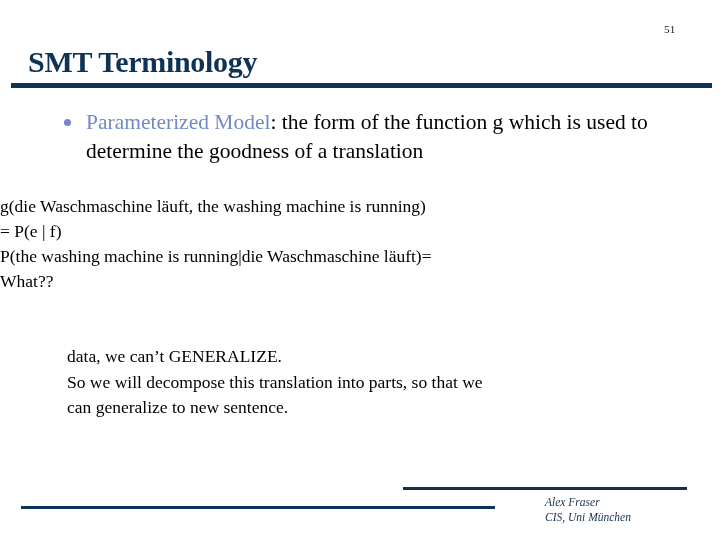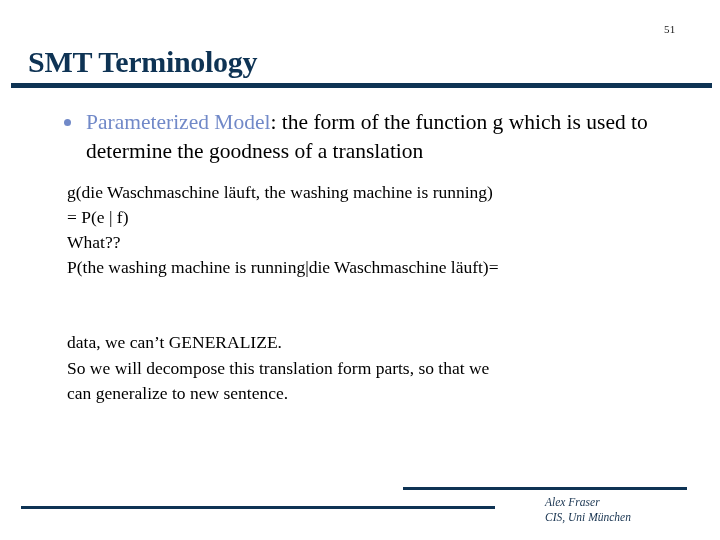--- a/index.html
+++ b/index.html
@@ -72,22 +72,21 @@
     width: 7px;
     height: 7px;
     border-radius: 50%;
     background: #7189c8;
   }
   .kw-highlight {
     color: #7189c8;
   }
 
   .eqn-block {
-    margin-top: 14px;
-    padding-left: 67px;
+    margin-top: 28px;
     padding-right: 40px;
     font-size: 17.5px;
     line-height: 25px;
   }
   .eqn-line {
     text-indent: -22px;
     padding-left: 22px;
   }
   .eqn-line + .eqn-line {
     margin-top: 0px;
@@ -149,33 +148,33 @@
 
 <div class="content">
 
   <div class="bullet-row">
     <span class="bullet-dot"></span><span class="kw-highlight">Parameterized Model</span><span>: the form of the function g which is used to determine the goodness of a translation</span>
   </div>
 
   <div class="eqn-block">
     <div class="eqn-line">g(die Waschmaschine läuft, the washing machine is running)</div>
     <div class="eqn-line">= P(e | f)</div>
+    <div class="eqn-line">P(the washing machine is running|die Waschmaschine läuft)=</div>
     <div class="eqn-line">What??</div>
-    <div class="eqn-line">P(the washing machine is running|die Waschmaschine läuft)=</div>
   </div>
 
   <div class="eqn-gap"></div>
   <div class="eqn-gap"></div>
 
   <div class="para-block">
     <div class="para-line">data, we can’t GENERALIZE.</div>
   </div>
 
   <div class="para-block">
-    <div class="para-line">So we will decompose this translation form parts, so that we</div>
+    <div class="para-line">So we will decompose this translation into parts, so that we</div>
     <div class="para-line">can generalize to new sentence.</div>
   </div>
 
 </div>
 
 <div class="footer-rule-right"></div>
 <div class="footer-rule-left"></div>
 <div class="footer-credit">
   <div>Alex Fraser</div>
   <div>CIS, Uni München</div>

